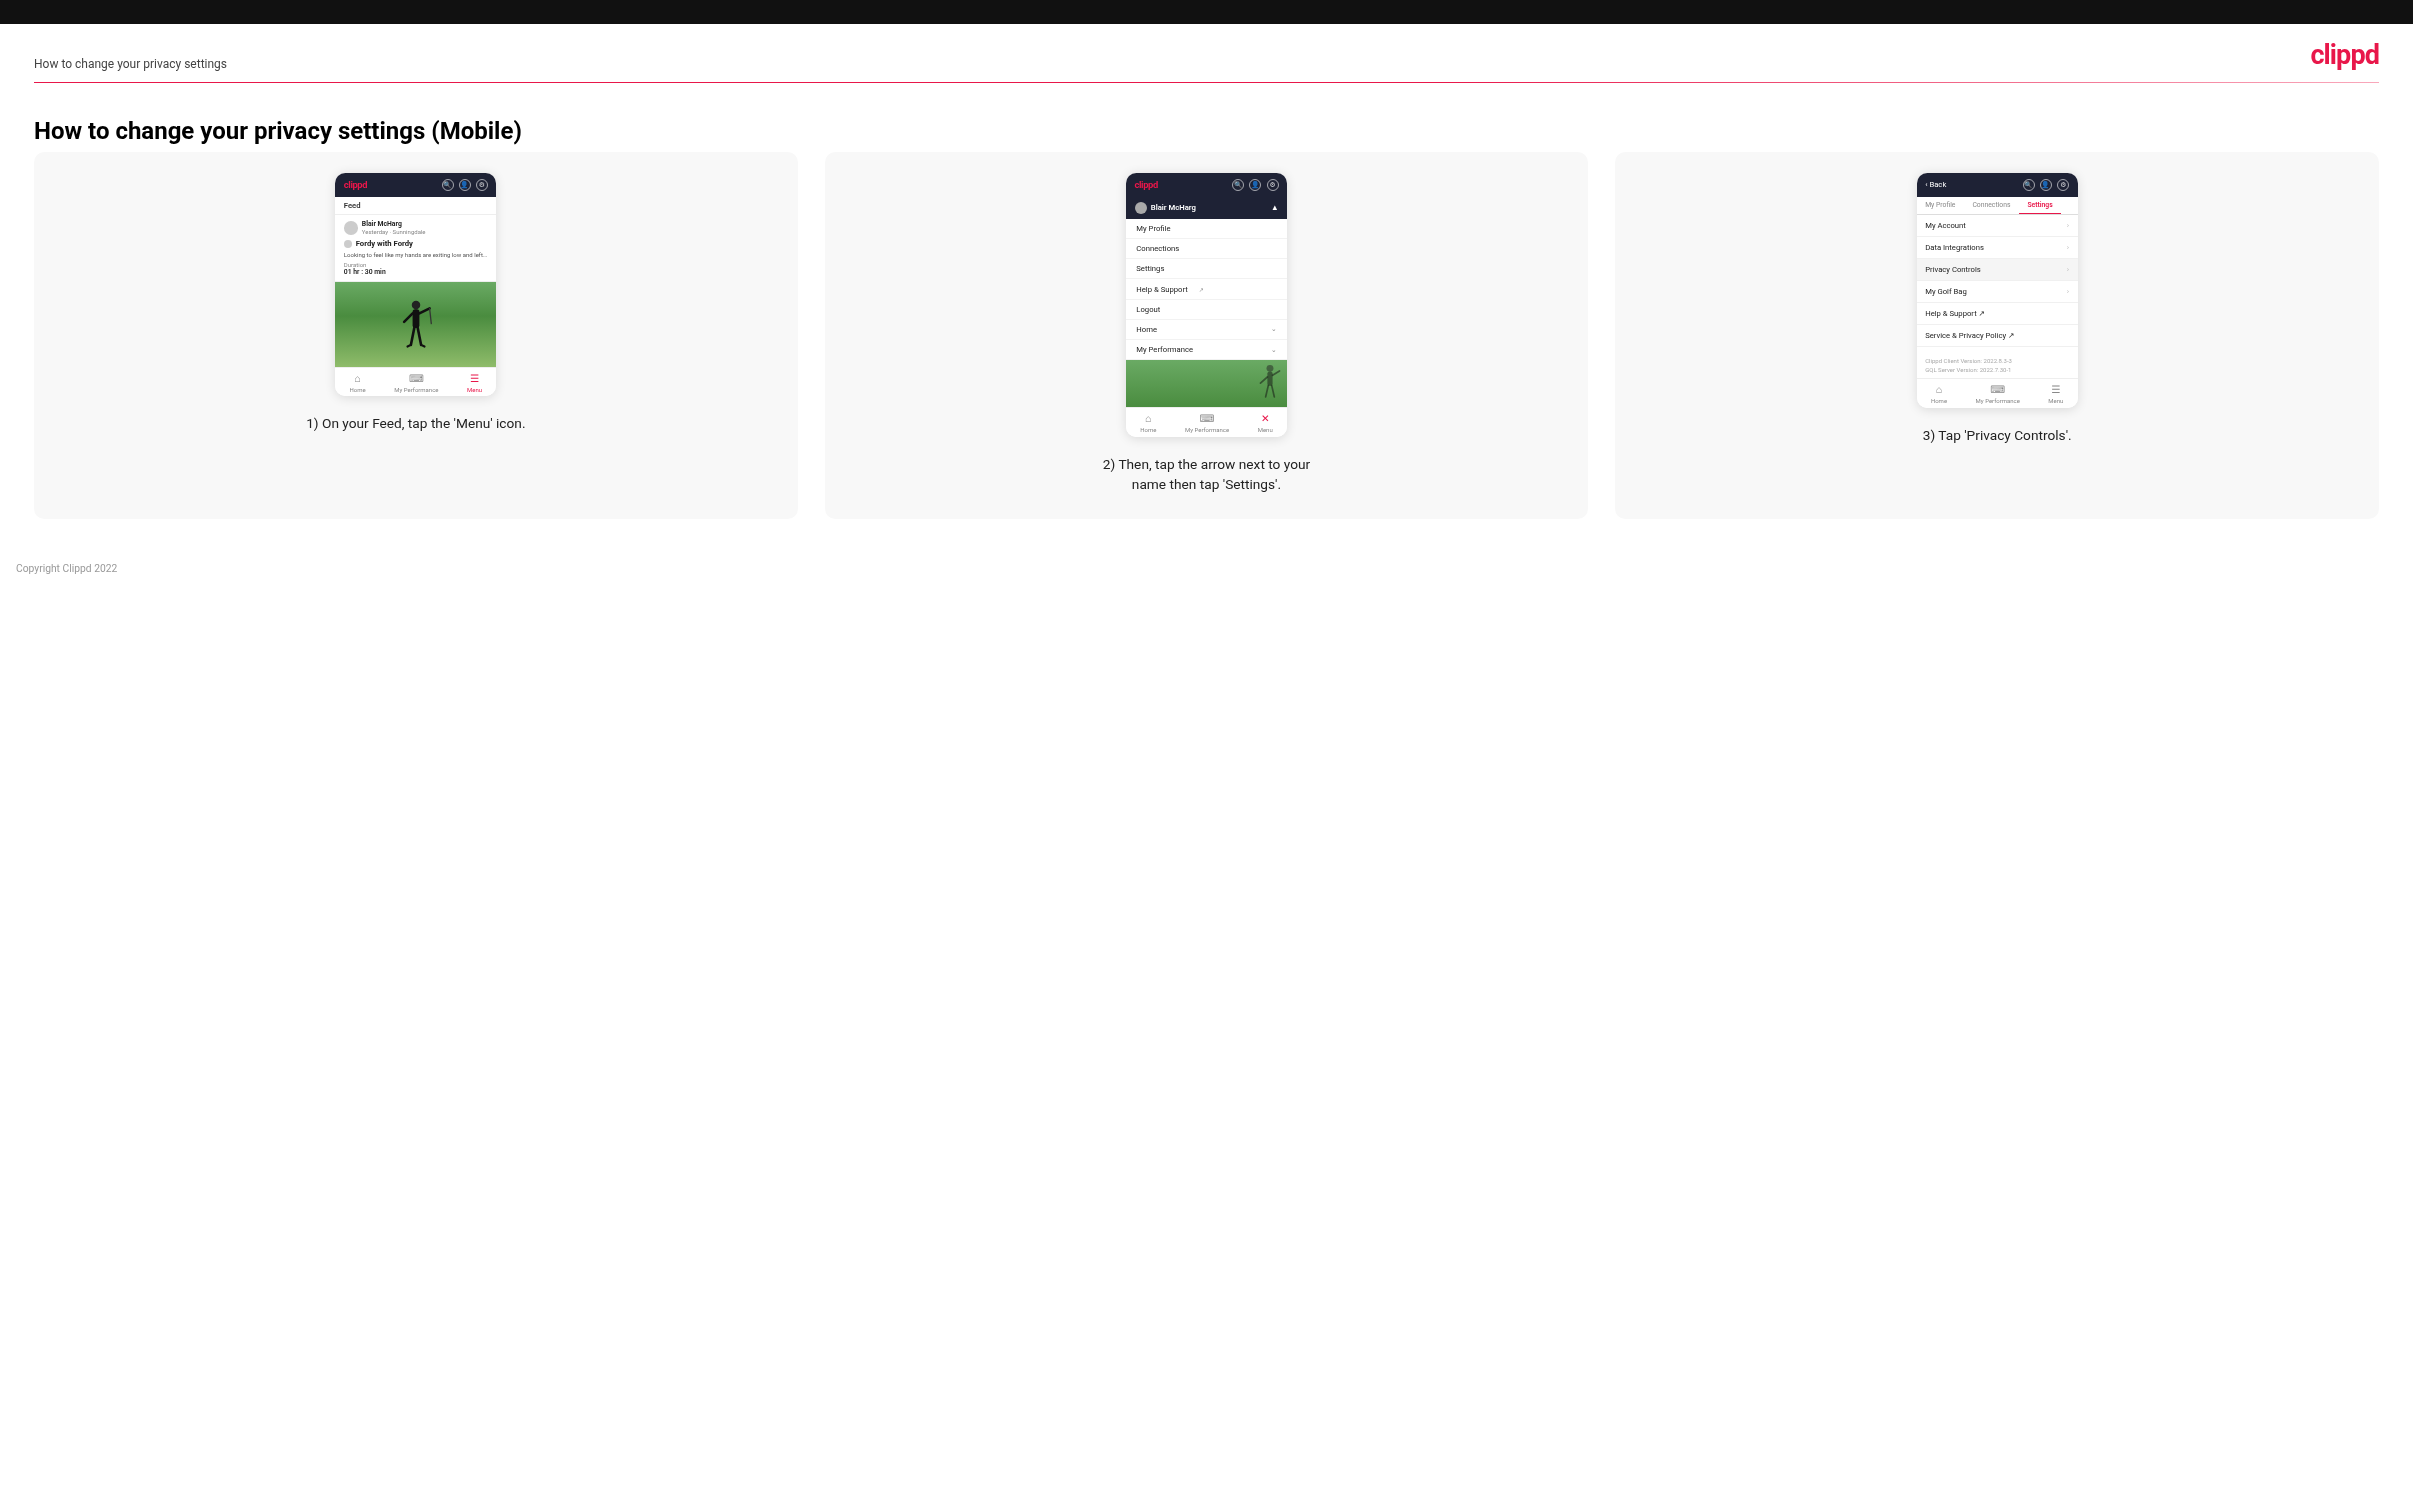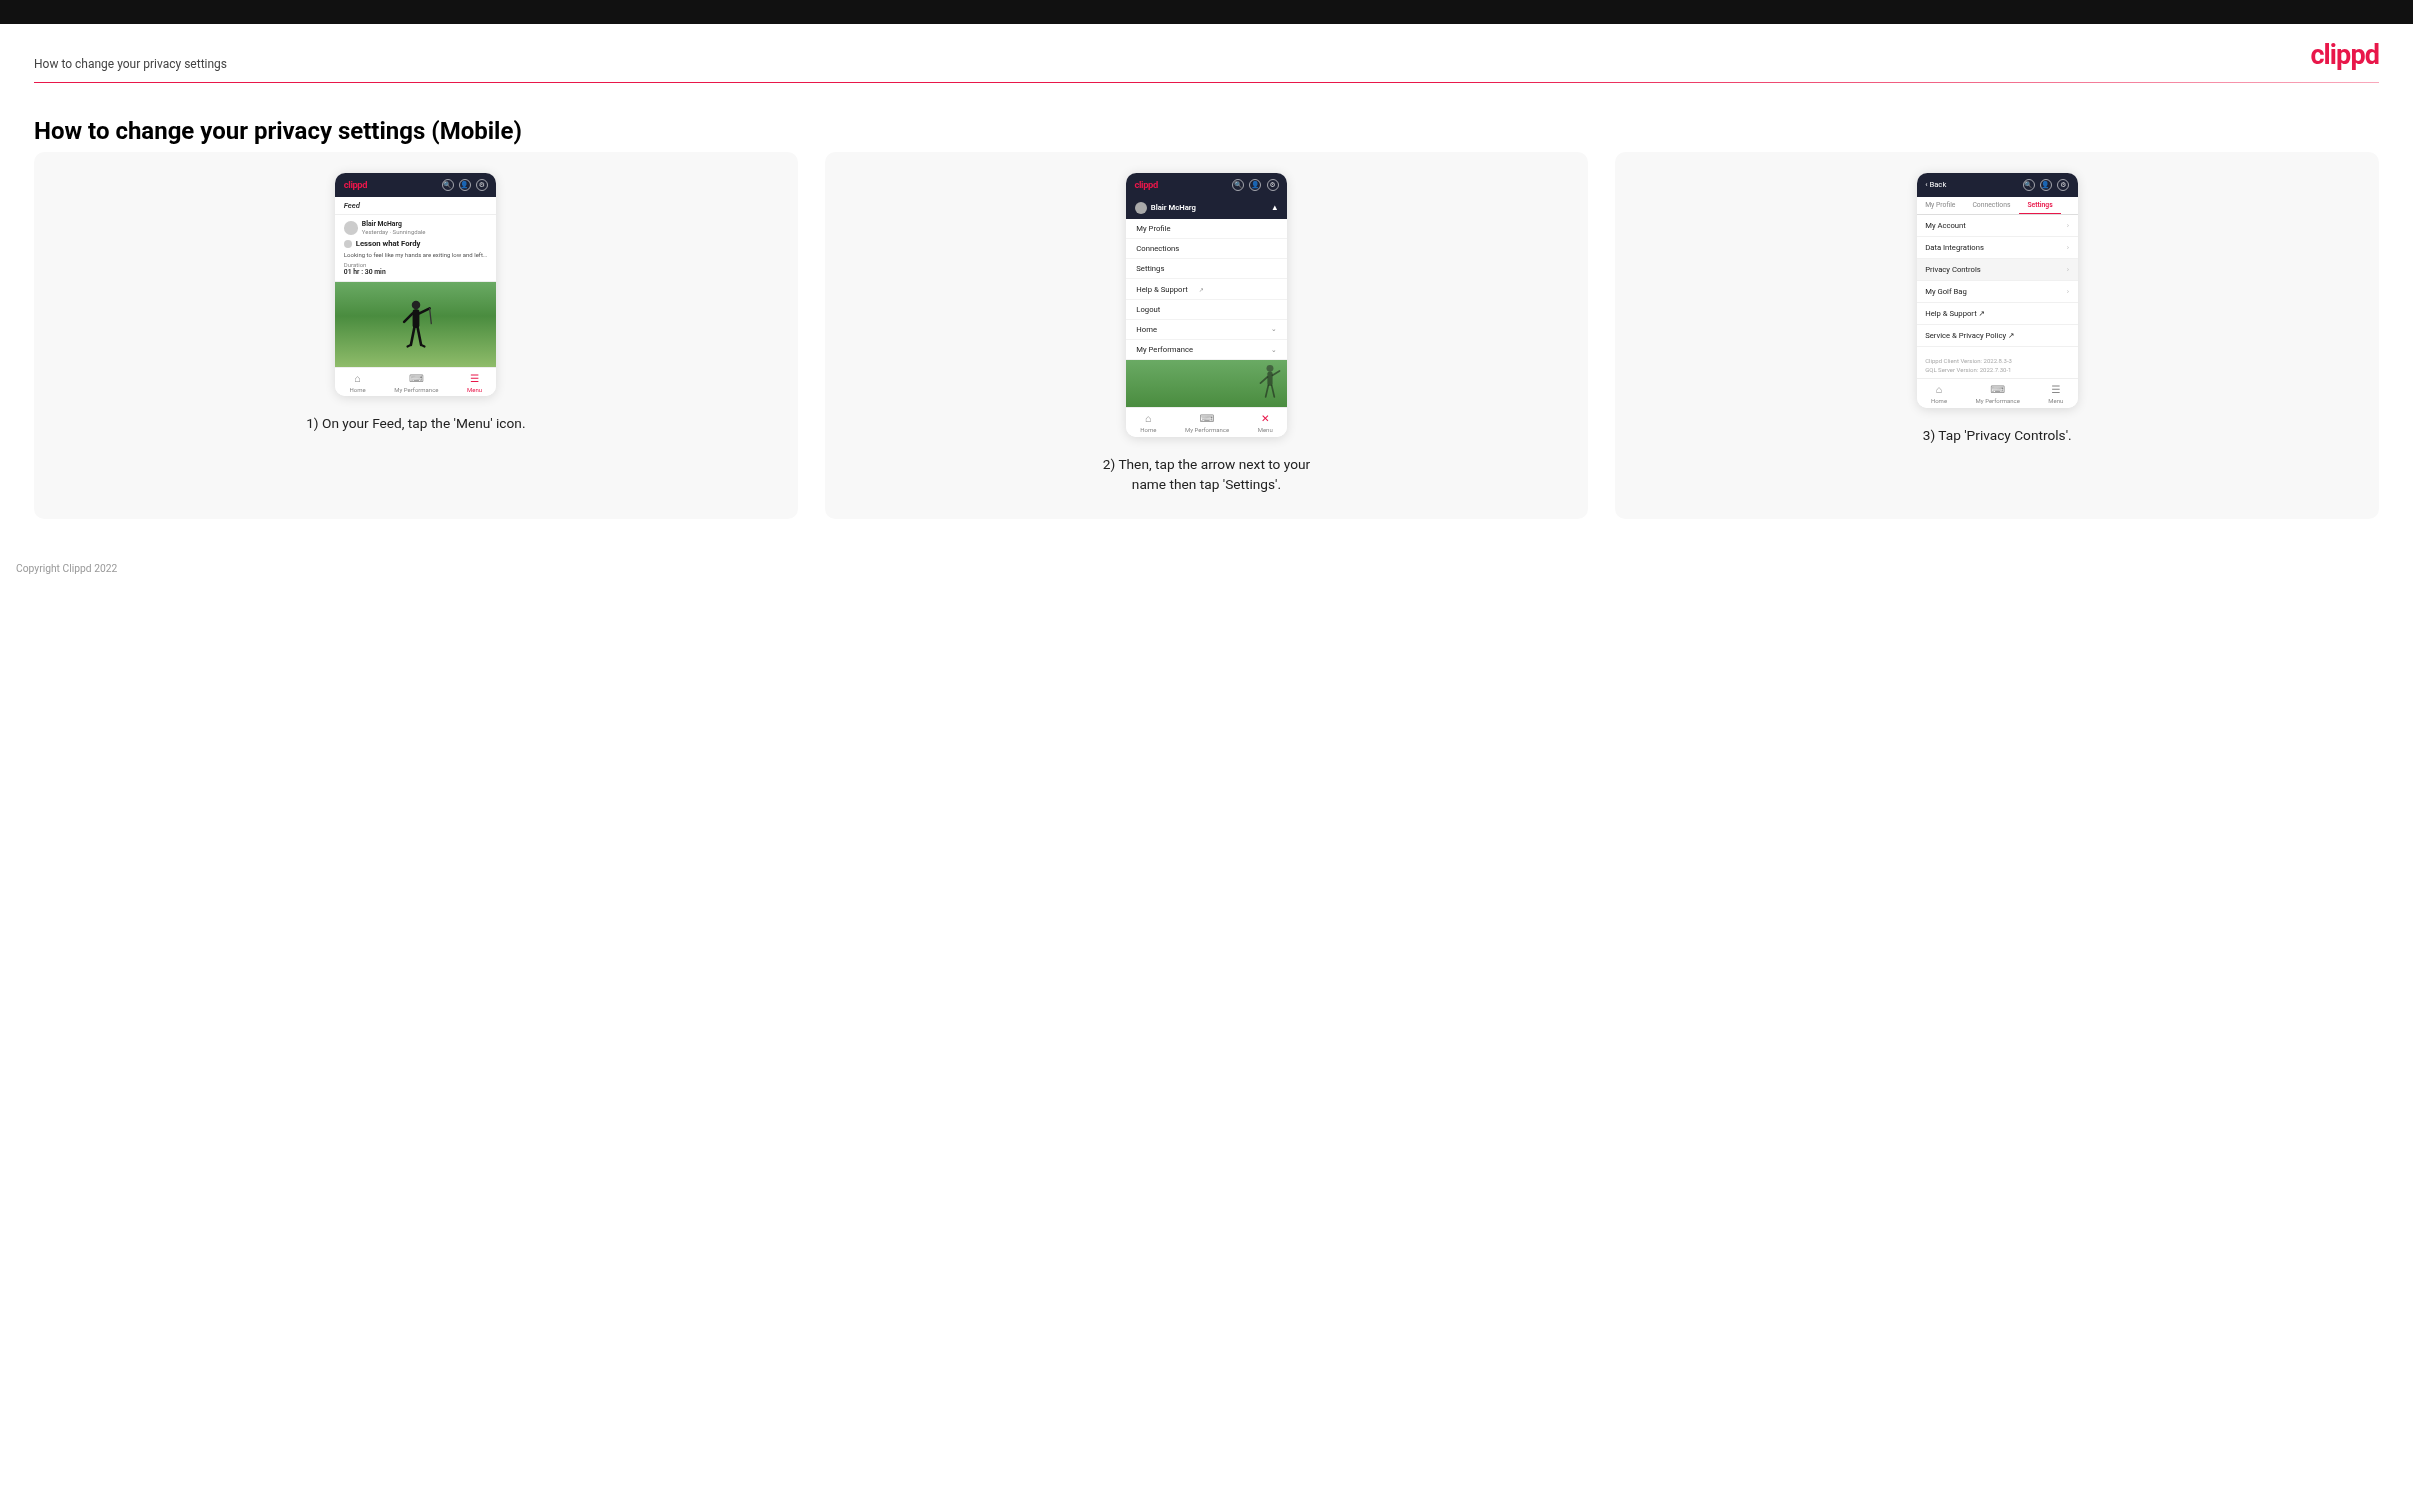--- a/index.html
+++ b/index.html
@@ -116,21 +116,20 @@
       font-size: 6.8px;
     }
 
     
     .phone-feed-tab {
       padding: 4.3px 8.5px;
       border-bottom: 0.9px solid #eee;
       font-size: 7.7px;
       color: #333;
       font-weight: 600;
-      font-style: italic;
     }
 
     .phone-feed-item {
       padding: 5.1px 8.5px;
       border-bottom: 0.9px solid #eee;
     }
     .feed-user-row {
       display: flex;
       align-items: center;
       gap: 4.3px;
@@ -386,21 +385,21 @@
         <div class="phone-feed-item">
           <div class="feed-user-row">
             <div class="feed-avatar"></div>
             <div class="feed-user-info">
               <div class="feed-username">Blair McHarg</div>
               <div class="feed-meta">Yesterday · Sunningdale</div>
             </div>
           </div>
           <div style="display:flex;align-items:center;gap:3.4px;margin-bottom:1.7px;">
             <div style="width:8.5px;height:8.5px;border-radius:50%;background:#ccc;"></div>
-            <div class="feed-title">Lesson what Fordy</div>
+            <div class="feed-title">Fordy with Fordy</div>
           </div>
           <div class="feed-desc">Looking to feel like my hands are exiting low and left and I am h...</div>
           <div class="feed-duration">Duration</div>
           <div class="feed-duration-val">01 hr : 30 min</div>
         </div>
 
         <div class="golf-image">
 
           <svg class="golf-figure" viewBox="0 0 40 75" xmlns="http://www.w3.org/2000/svg">
 

